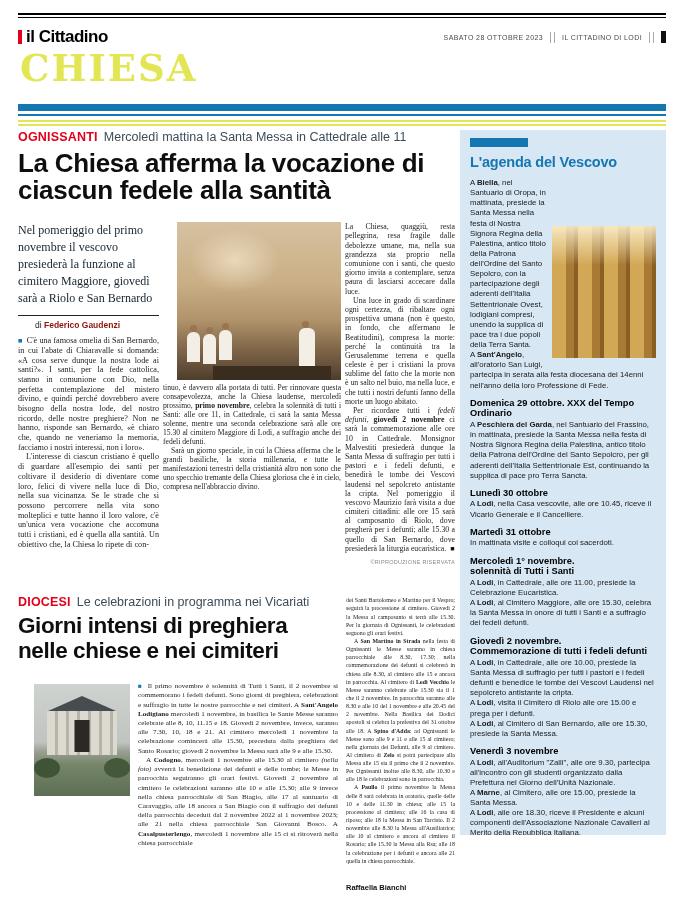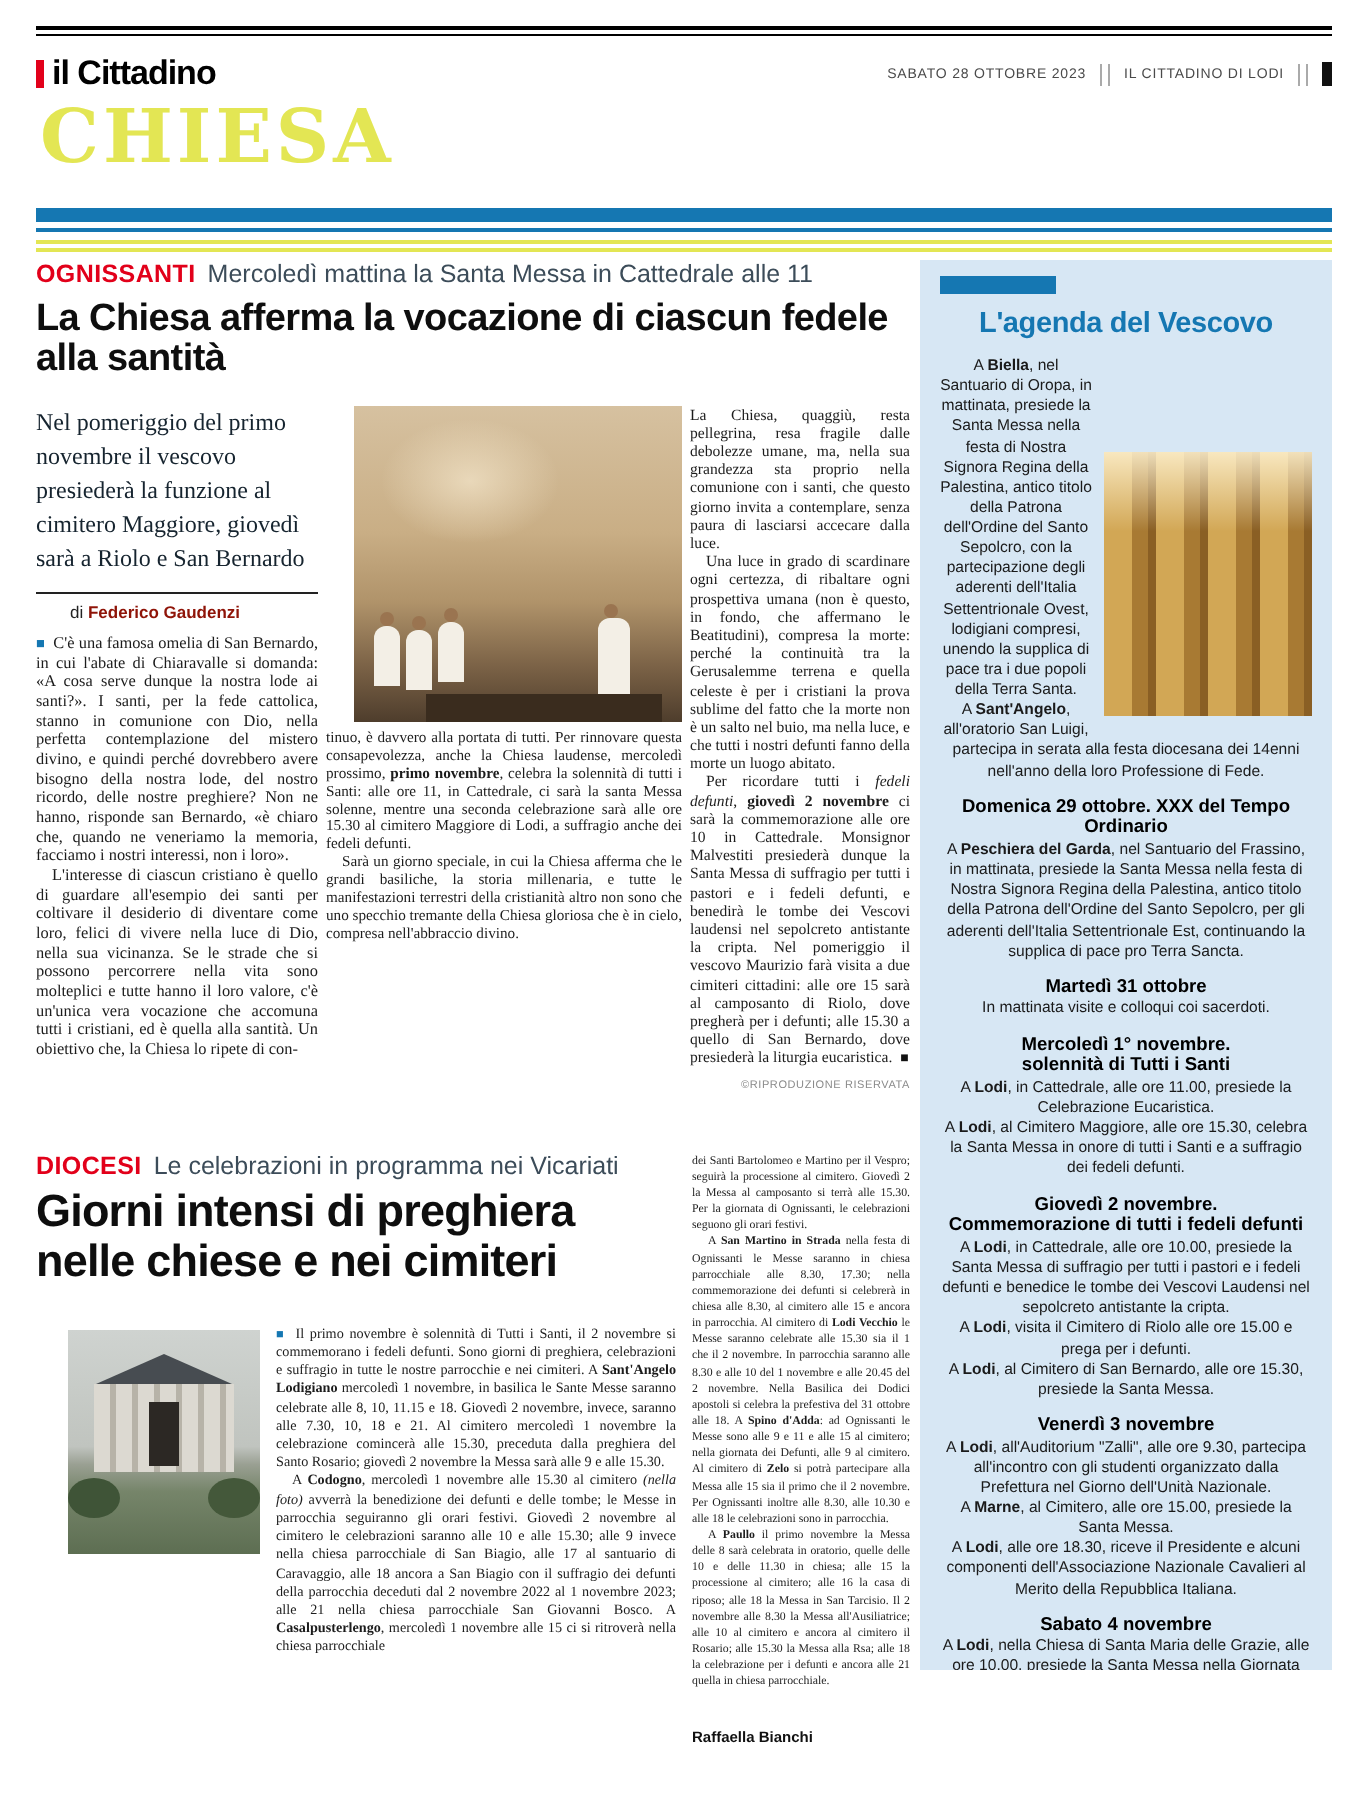--- a/index.html
+++ b/index.html
@@ -22,21 +22,21 @@
                  font-weight:bold;font-size:37px;line-height:1;color:#e3e654;letter-spacing:2px;}
   .bar-stack{position:absolute;left:18px;right:8px;top:104px;}
   .bar-blue-thick{height:7px;background:#1577b2;margin-bottom:3px;}
   .bar-blue-thin{height:2px;background:#1577b2;margin-bottom:4px;}
   .bar-yellow{height:2px;background:#e3e654;margin-bottom:2px;}
   
   .main-left{position:absolute;left:18px;top:131px;width:437px;height:767px;overflow:hidden;}
   .kicker{display:flex;align-items:baseline;gap:6px;font-size:12.5px;line-height:1.1;}
   .kicker-label{color:#e2001a;font-weight:bold;letter-spacing:.2px;}
   .kicker-text{color:#3c4c59;}
-  .headline1{font-size:19px;font-weight:bold;line-height:1.06;letter-spacing:-.3px;
+  .headline1{font-size:26px;font-weight:bold;line-height:1.06;letter-spacing:-.3px;
              color:#0e0e0e;margin-top:5px;}
   .art1-cols{display:flex;gap:4px;margin-top:8px;height:356px;overflow:hidden;}
   .col1{width:141px;flex:none;}
   .standfirst{font-family:"Liberation Serif",serif;font-size:12px;line-height:1.42;
               color:#16242f;}
   .byline-rule{border-top:1px solid #222;margin:8px 0 4px;}
   .byline{font-size:8.5px;color:#222;margin-bottom:6px;padding-left:17px;}
   .byline b{color:#8f1408;}
   .bodytext p{margin:0;font-family:"Liberation Serif",serif;text-align:justify;
               color:#1c1c1c;hyphens:auto;-webkit-hyphens:auto;}
@@ -77,21 +77,21 @@
   .ph2-bush-l{position:absolute;bottom:18px;left:0;width:26px;height:20px;border-radius:50%;background:#3f5437;}
   .ph2-bush-r{position:absolute;bottom:18px;right:0;width:26px;height:20px;border-radius:50%;background:#44583a;}
   .colA{flex:1;}
   .colA .bodytext p{font-size:7.1px;line-height:1.3;}
   .colB{flex:1;display:flex;flex-direction:column;height:296px;}
   .colB .bodytext{flex:1;overflow:hidden;}
   .colB .bodytext p{font-size:5.9px;line-height:1.38;}
   .signature{flex:none;font-size:7.5px;font-weight:bold;color:#111;margin-top:19px;}
   
   .sidebar{position:absolute;left:460px;top:130px;width:206px;height:705px;background:#d7e7f4;
-           padding:8px 10px;box-sizing:border-box;overflow:hidden;text-align:center;}
+           padding:8px 10px;box-sizing:border-box;overflow:hidden;}
   .agenda-chip{width:58px;height:9px;background:#1577b2;margin-bottom:7px;}
   .agenda-title{font-size:14.5px;font-weight:bold;color:#1577b2;letter-spacing:-.2px;margin-bottom:8px;}
   .agenda-entries{font-size:7.8px;}
   .agenda-photo{float:right;width:104px;height:132px;margin:48px 0 4px 6px;position:relative;overflow:hidden;
       background:linear-gradient(180deg,rgba(255,243,210,.85) 0%,rgba(255,243,210,0) 30%),
       repeating-linear-gradient(90deg,#d2a755 0 14px,#a87a33 14px 22px,#8a5f24 22px 26px);}
   .agenda-crowd{position:absolute;left:0;right:0;bottom:0;height:30px;
       background:linear-gradient(180deg,rgba(46,30,16,.2),#3323122 10%,#2e1f10 60%);}
   .agenda-entry{margin-bottom:7px;}
   .agenda-entry-header{font-weight:bold;font-size:9.3px;line-height:1.15;color:#000;
@@ -237,20 +237,24 @@
         <div class="agenda-entry">
           <div class="agenda-entry-body">A <b>Biella</b>, nel Santuario di Oropa, in mattinata, presiede la Santa Messa nella festa di Nostra Signora Regina della Palestina, antico titolo della Patrona dell'Ordine del Santo Sepolcro, con la partecipazione degli aderenti dell'Italia Settentrionale Ovest, lodigiani compresi, unendo la supplica di pace tra i due popoli della Terra Santa.
 A <b>Sant'Angelo</b>, all'oratorio San Luigi, partecipa in serata alla festa diocesana dei 14enni nell'anno della loro Professione di Fede.</div>
         </div>
 
         <div class="agenda-entry">
           <div class="agenda-entry-header">Domenica 29 ottobre. XXX del Tempo Ordinario</div>
           <div class="agenda-entry-body">A <b>Peschiera del Garda</b>, nel Santuario del Frassino, in mattinata, presiede la Santa Messa nella festa di Nostra Signora Regina della Palestina, antico titolo della Patrona dell'Ordine del Santo Sepolcro, per gli aderenti dell'Italia Settentrionale Est, continuando la supplica di pace pro Terra Sancta.</div>
         </div>
 
+        <div class="agenda-entry">
+          <div class="agenda-entry-header">Lunedì 30 ottobre</div>
+          <div class="agenda-entry-body">A <b>Lodi</b>, nella Casa vescovile, alle ore 10.45, riceve il Vicario Generale e il Cancelliere.</div>
+        </div>
 
         <div class="agenda-entry">
           <div class="agenda-entry-header">Martedì 31 ottobre</div>
           <div class="agenda-entry-body">In mattinata visite e colloqui coi sacerdoti.</div>
         </div>
 
         <div class="agenda-entry">
           <div class="agenda-entry-header">Mercoledì 1° novembre.
 solennità di Tutti i Santi</div>
           <div class="agenda-entry-body">A <b>Lodi</b>, in Cattedrale, alle ore 11.00, presiede la Celebrazione Eucaristica.

